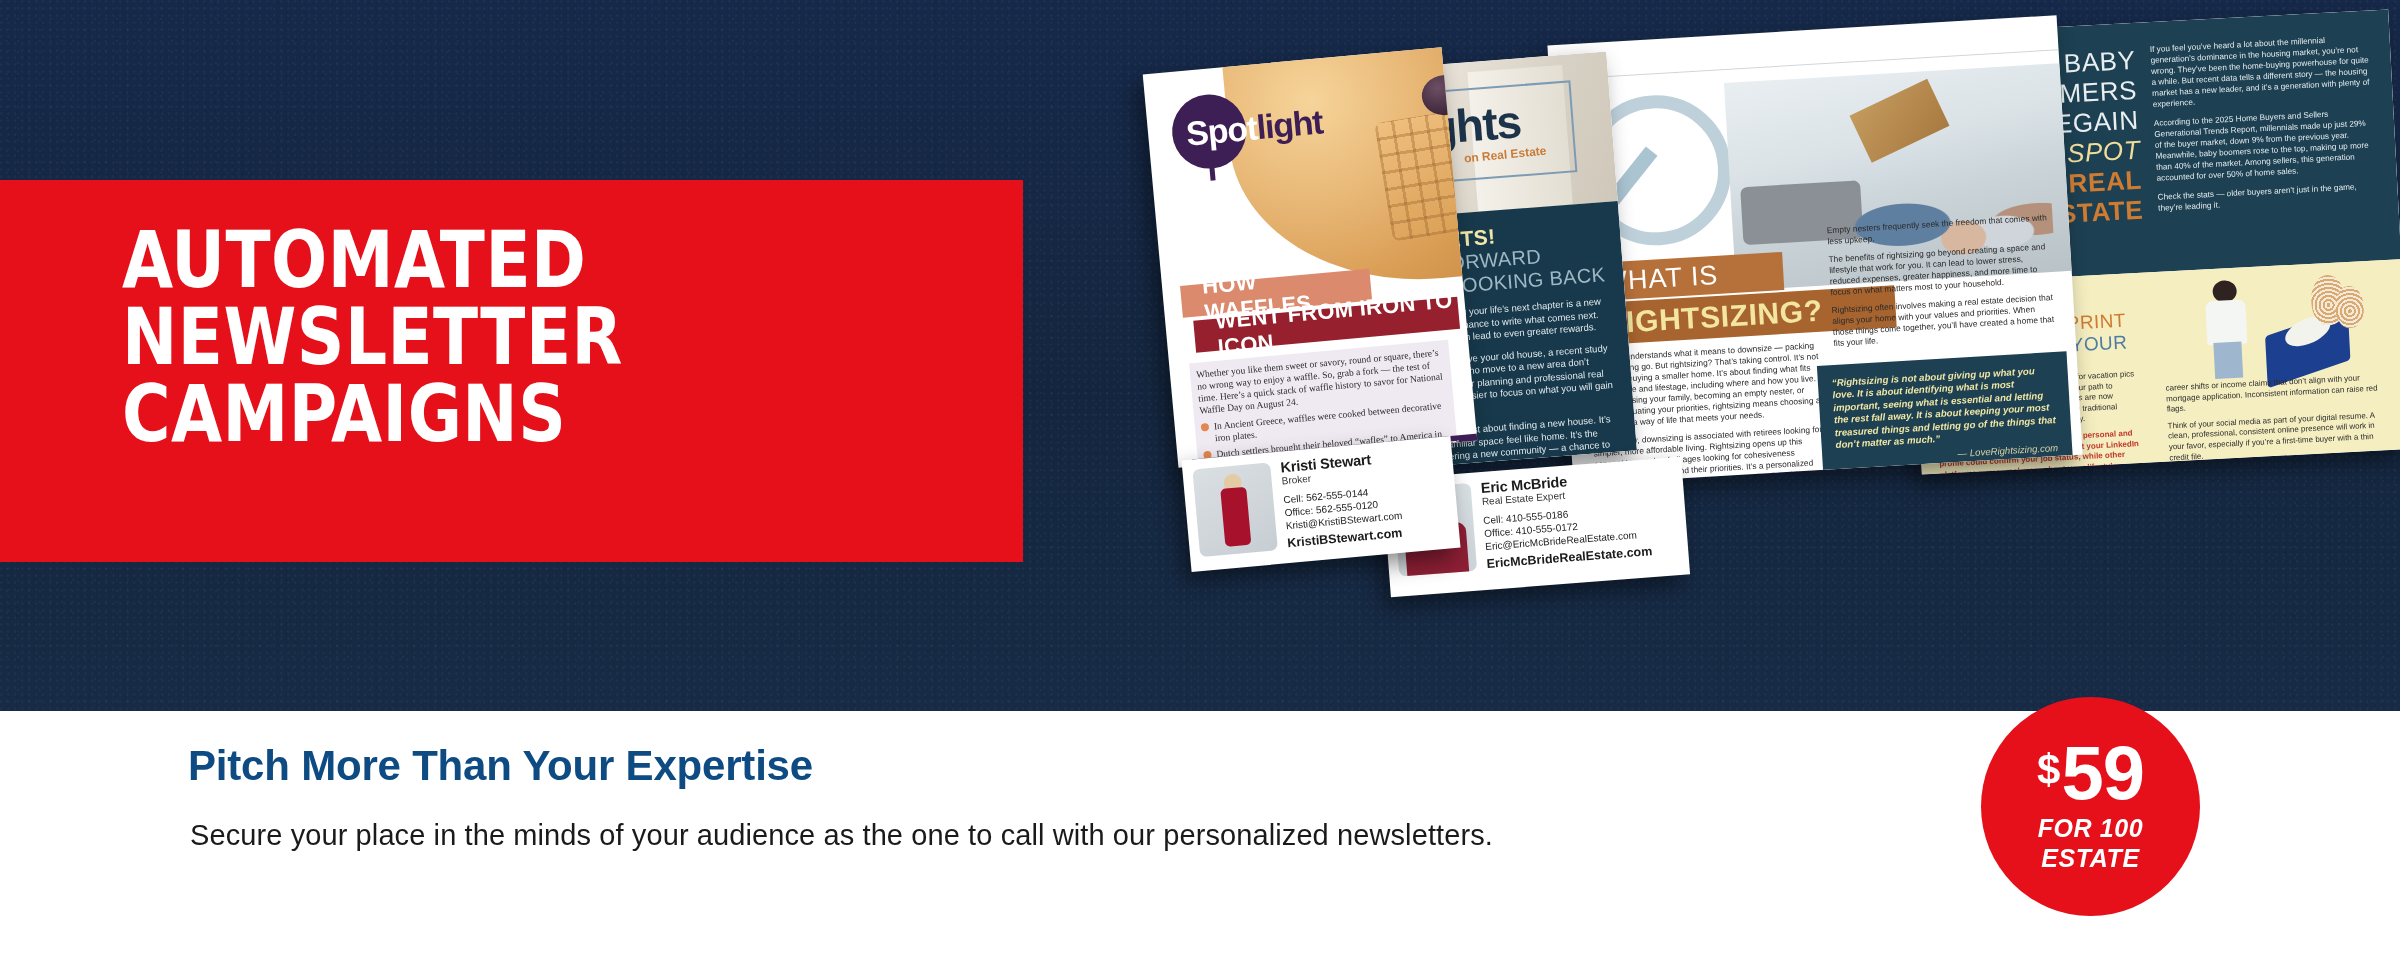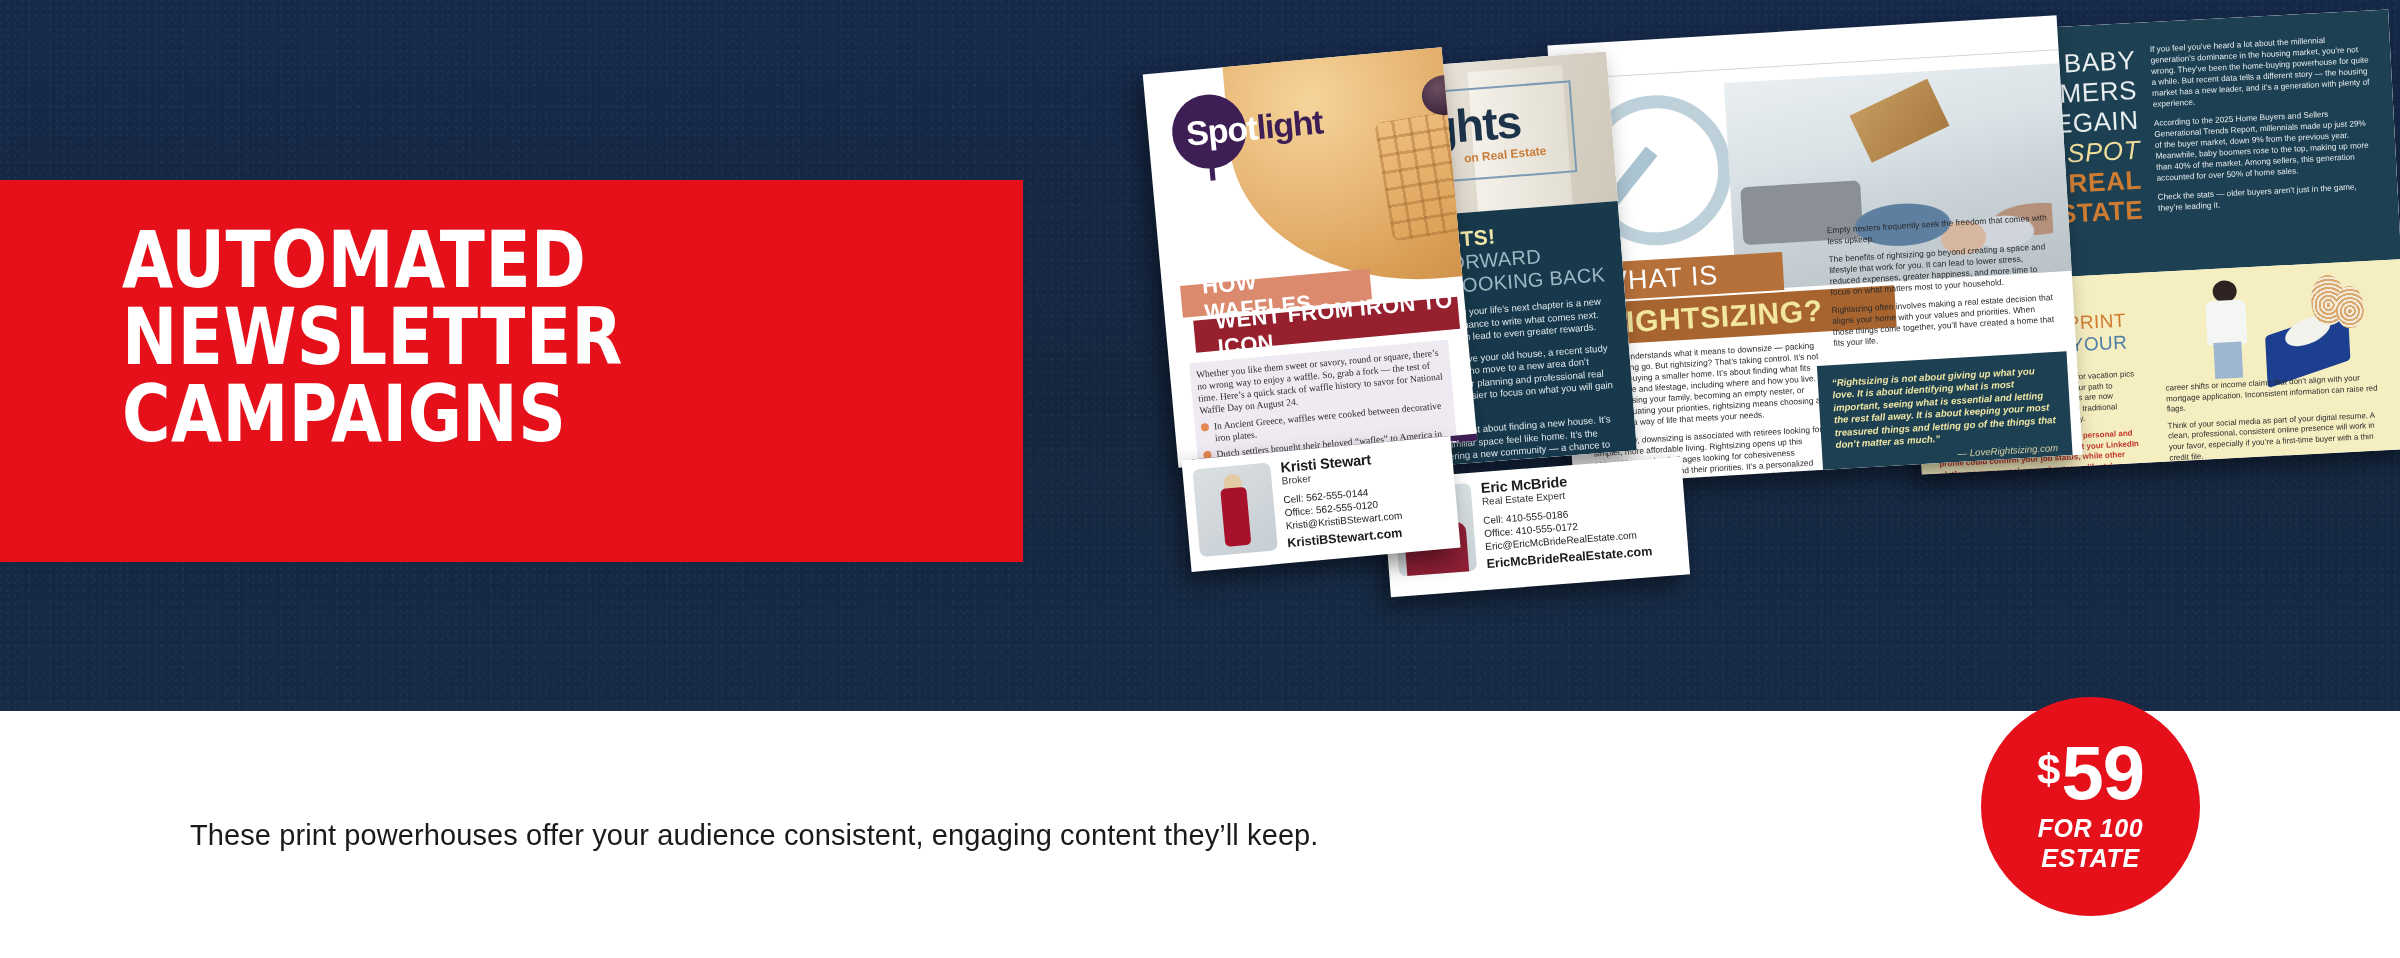--- a/index.html
+++ b/index.html
@@ -422,16 +422,17 @@
 <div class="badge">
   <div class="badge-price">
     <span class="badge-cur">$</span>
       <span>59</span>
   </div>
   <div class="badge-l1">FOR 100</div>
   <div class="badge-l2">ESTATE</div>
 </div>
 
 <div class="bottom">
+  <div class="sub-head">Pitch More Than Your Expertise</div>
   <div class="sub-copy">
-    <div>These print powerhouses offer your audience consistent, engaging content they’ll keep.</div>
+    <div>Secure your place in the minds of your audience as the one to call with our personalized newsletters.</div>
   </div>
 </div>
 
 </body></html>

